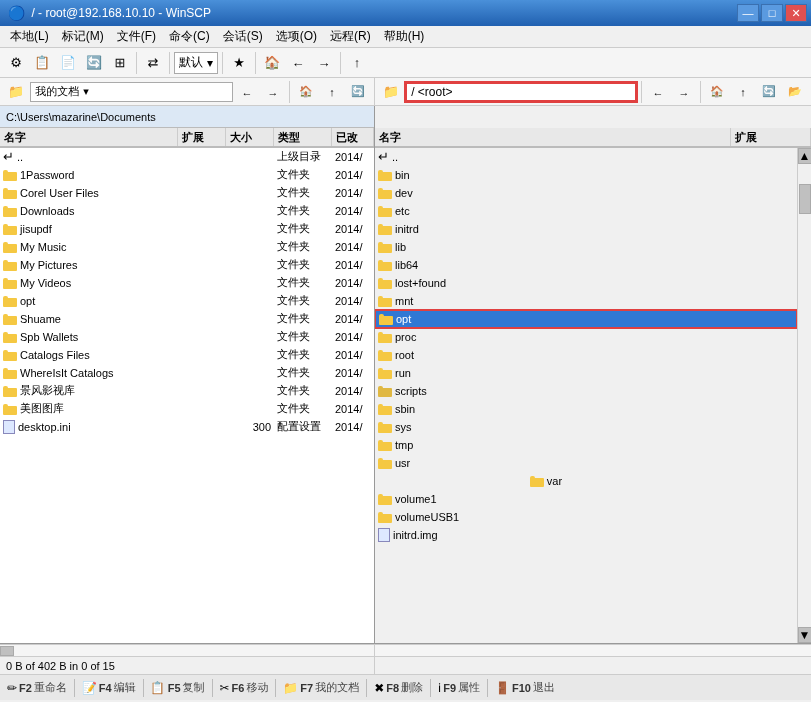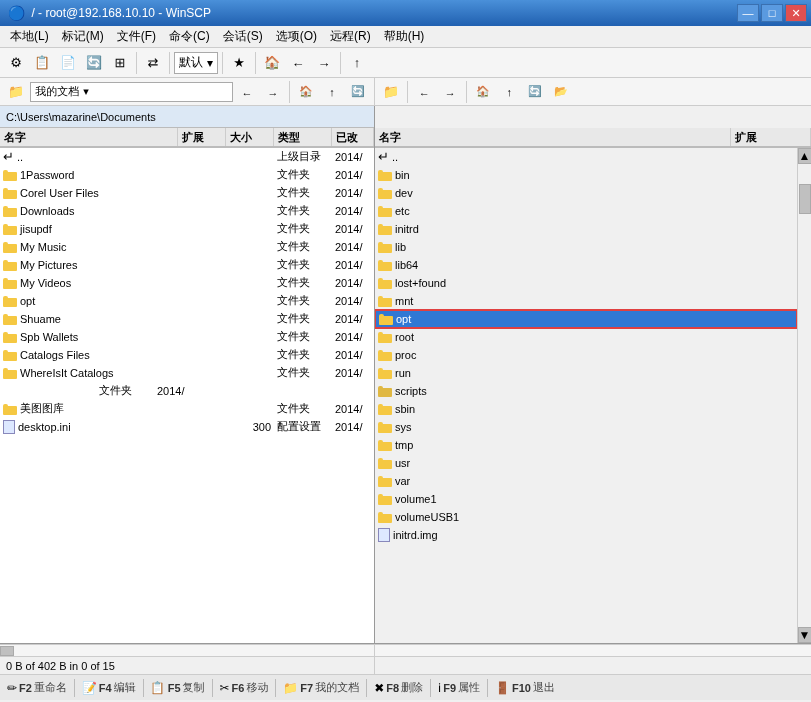--- a/index.html
+++ b/index.html
@@ -367,20 +367,21 @@
     <button class="tb-btn">←</button>
     <button class="tb-btn">→</button>
     <div class="tb-separator"></div>
     <button class="tb-btn">🏠</button>
     <button class="tb-btn">↑</button>
     <button class="tb-btn">🔄</button>
   </div>
 
   <div class="addr-right">
     <button class="tb-btn" style="font-size:13px;">📁</button>
+    <input class="addr-input highlighted" type="text" value="/ &lt;root&gt;" style="flex: 1 1 0%; height: 20px; font-size: 12px; border: 2px solid rgb(224, 64, 64);">
     <div class="tb-separator"></div>
     <button class="tb-btn">←</button>
     <button class="tb-btn">→</button>
     <div class="tb-separator"></div>
     <button class="tb-btn">🏠</button>
     <button class="tb-btn">↑</button>
     <button class="tb-btn">🔄</button>
     <button class="tb-btn">📂</button>
   </div>
 </div>
@@ -561,20 +562,27 @@
               <span style="position:absolute;top:1px;left:0;width:5px;height:3px;background:#f5c842;border-radius:2px 2px 0 0;display:block;"></span>
             </span>
             <span>WhereIsIt Catalogs</span>
           </div>
     <div class="file-cell" style="width:48px;"></div>
     <div class="file-cell" style="width:48px;justify-content:flex-end;"></div>
     <div class="file-cell" style="width:58px;">文件夹</div>
     <div class="file-cell" style="flex:1;">2014/</div>
   </div>
         <div class="file-row">
+    <div class="file-cell" style="width:178px;">
+            <span style="display:inline-block;width:14px;height:12px;position:relative;">
+              <span style="position:absolute;top:3px;left:0;width:14px;height:9px;background:#f5c842;border-radius:0 1px 1px 1px;display:block;"></span>
+              <span style="position:absolute;top:1px;left:0;width:5px;height:3px;background:#f5c842;border-radius:2px 2px 0 0;display:block;"></span>
+            </span>
+            <span>景风影视库</span>
+          </div>
     <div class="file-cell" style="width:48px;"></div>
     <div class="file-cell" style="width:48px;justify-content:flex-end;"></div>
     <div class="file-cell" style="width:58px;">文件夹</div>
     <div class="file-cell" style="flex:1;">2014/</div>
   </div>
         <div class="file-row">
     <div class="file-cell" style="width:178px;">
             <span style="display:inline-block;width:14px;height:12px;position:relative;">
               <span style="position:absolute;top:3px;left:0;width:14px;height:9px;background:#f5c842;border-radius:0 1px 1px 1px;display:block;"></span>
               <span style="position:absolute;top:1px;left:0;width:5px;height:3px;background:#f5c842;border-radius:2px 2px 0 0;display:block;"></span>
@@ -704,31 +712,31 @@
               <span>opt</span>
             </div>
     <div class="file-cell" style="width:80px;"></div>
   </div>
           <div class="file-row" style="">
     <div class="file-cell" style="flex:1;">
               <span style="display:inline-block;width:14px;height:12px;position:relative;">
                 <span style="position:absolute;top:3px;left:0;width:14px;height:9px;background:#f5c842;border-radius:0 1px 1px 1px;display:block;"></span>
                 <span style="position:absolute;top:1px;left:0;width:5px;height:3px;background:#f5c842;border-radius:2px 2px 0 0;display:block;"></span>
               </span>
+              <span>proc</span>
+            </div>
+    <div class="file-cell" style="width:80px;"></div>
+  </div>
+          <div class="file-row" style="">
+    <div class="file-cell" style="flex:1;">
+              <span style="display:inline-block;width:14px;height:12px;position:relative;">
+                <span style="position:absolute;top:3px;left:0;width:14px;height:9px;background:#f5c842;border-radius:0 1px 1px 1px;display:block;"></span>
+                <span style="position:absolute;top:1px;left:0;width:5px;height:3px;background:#f5c842;border-radius:2px 2px 0 0;display:block;"></span>
+              </span>
               <span>root</span>
-            </div>
-    <div class="file-cell" style="width:80px;"></div>
-  </div>
-          <div class="file-row" style="">
-    <div class="file-cell" style="flex:1;">
-              <span style="display:inline-block;width:14px;height:12px;position:relative;">
-                <span style="position:absolute;top:3px;left:0;width:14px;height:9px;background:#f5c842;border-radius:0 1px 1px 1px;display:block;"></span>
-                <span style="position:absolute;top:1px;left:0;width:5px;height:3px;background:#f5c842;border-radius:2px 2px 0 0;display:block;"></span>
-              </span>
-              <span>proc</span>
             </div>
     <div class="file-cell" style="width:80px;"></div>
   </div>
           <div class="file-row" style="">
     <div class="file-cell" style="flex:1;">
               <span style="display:inline-block;width:14px;height:12px;position:relative;">
                 <span style="position:absolute;top:3px;left:0;width:14px;height:9px;background:#f5c842;border-radius:0 1px 1px 1px;display:block;"></span>
                 <span style="position:absolute;top:1px;left:0;width:5px;height:3px;background:#f5c842;border-radius:2px 2px 0 0;display:block;"></span>
               </span>
               <span>run</span>
@@ -779,21 +787,21 @@
     <div class="file-cell" style="flex:1;">
               <span style="display:inline-block;width:14px;height:12px;position:relative;">
                 <span style="position:absolute;top:3px;left:0;width:14px;height:9px;background:#f5c842;border-radius:0 1px 1px 1px;display:block;"></span>
                 <span style="position:absolute;top:1px;left:0;width:5px;height:3px;background:#f5c842;border-radius:2px 2px 0 0;display:block;"></span>
               </span>
               <span>usr</span>
             </div>
     <div class="file-cell" style="width:80px;"></div>
   </div>
           <div class="file-row" style="">
-    <div class="file-cell" style="flex:1;">
+    <div class="file-cell" style="flex:1;justify-content:center;">
               <span style="display:inline-block;width:14px;height:12px;position:relative;">
                 <span style="position:absolute;top:3px;left:0;width:14px;height:9px;background:#f5c842;border-radius:0 1px 1px 1px;display:block;"></span>
                 <span style="position:absolute;top:1px;left:0;width:5px;height:3px;background:#f5c842;border-radius:2px 2px 0 0;display:block;"></span>
               </span>
               <span>var</span>
             </div>
     <div class="file-cell" style="width:80px;"></div>
   </div>
           <div class="file-row" style="">
     <div class="file-cell" style="flex:1;">

